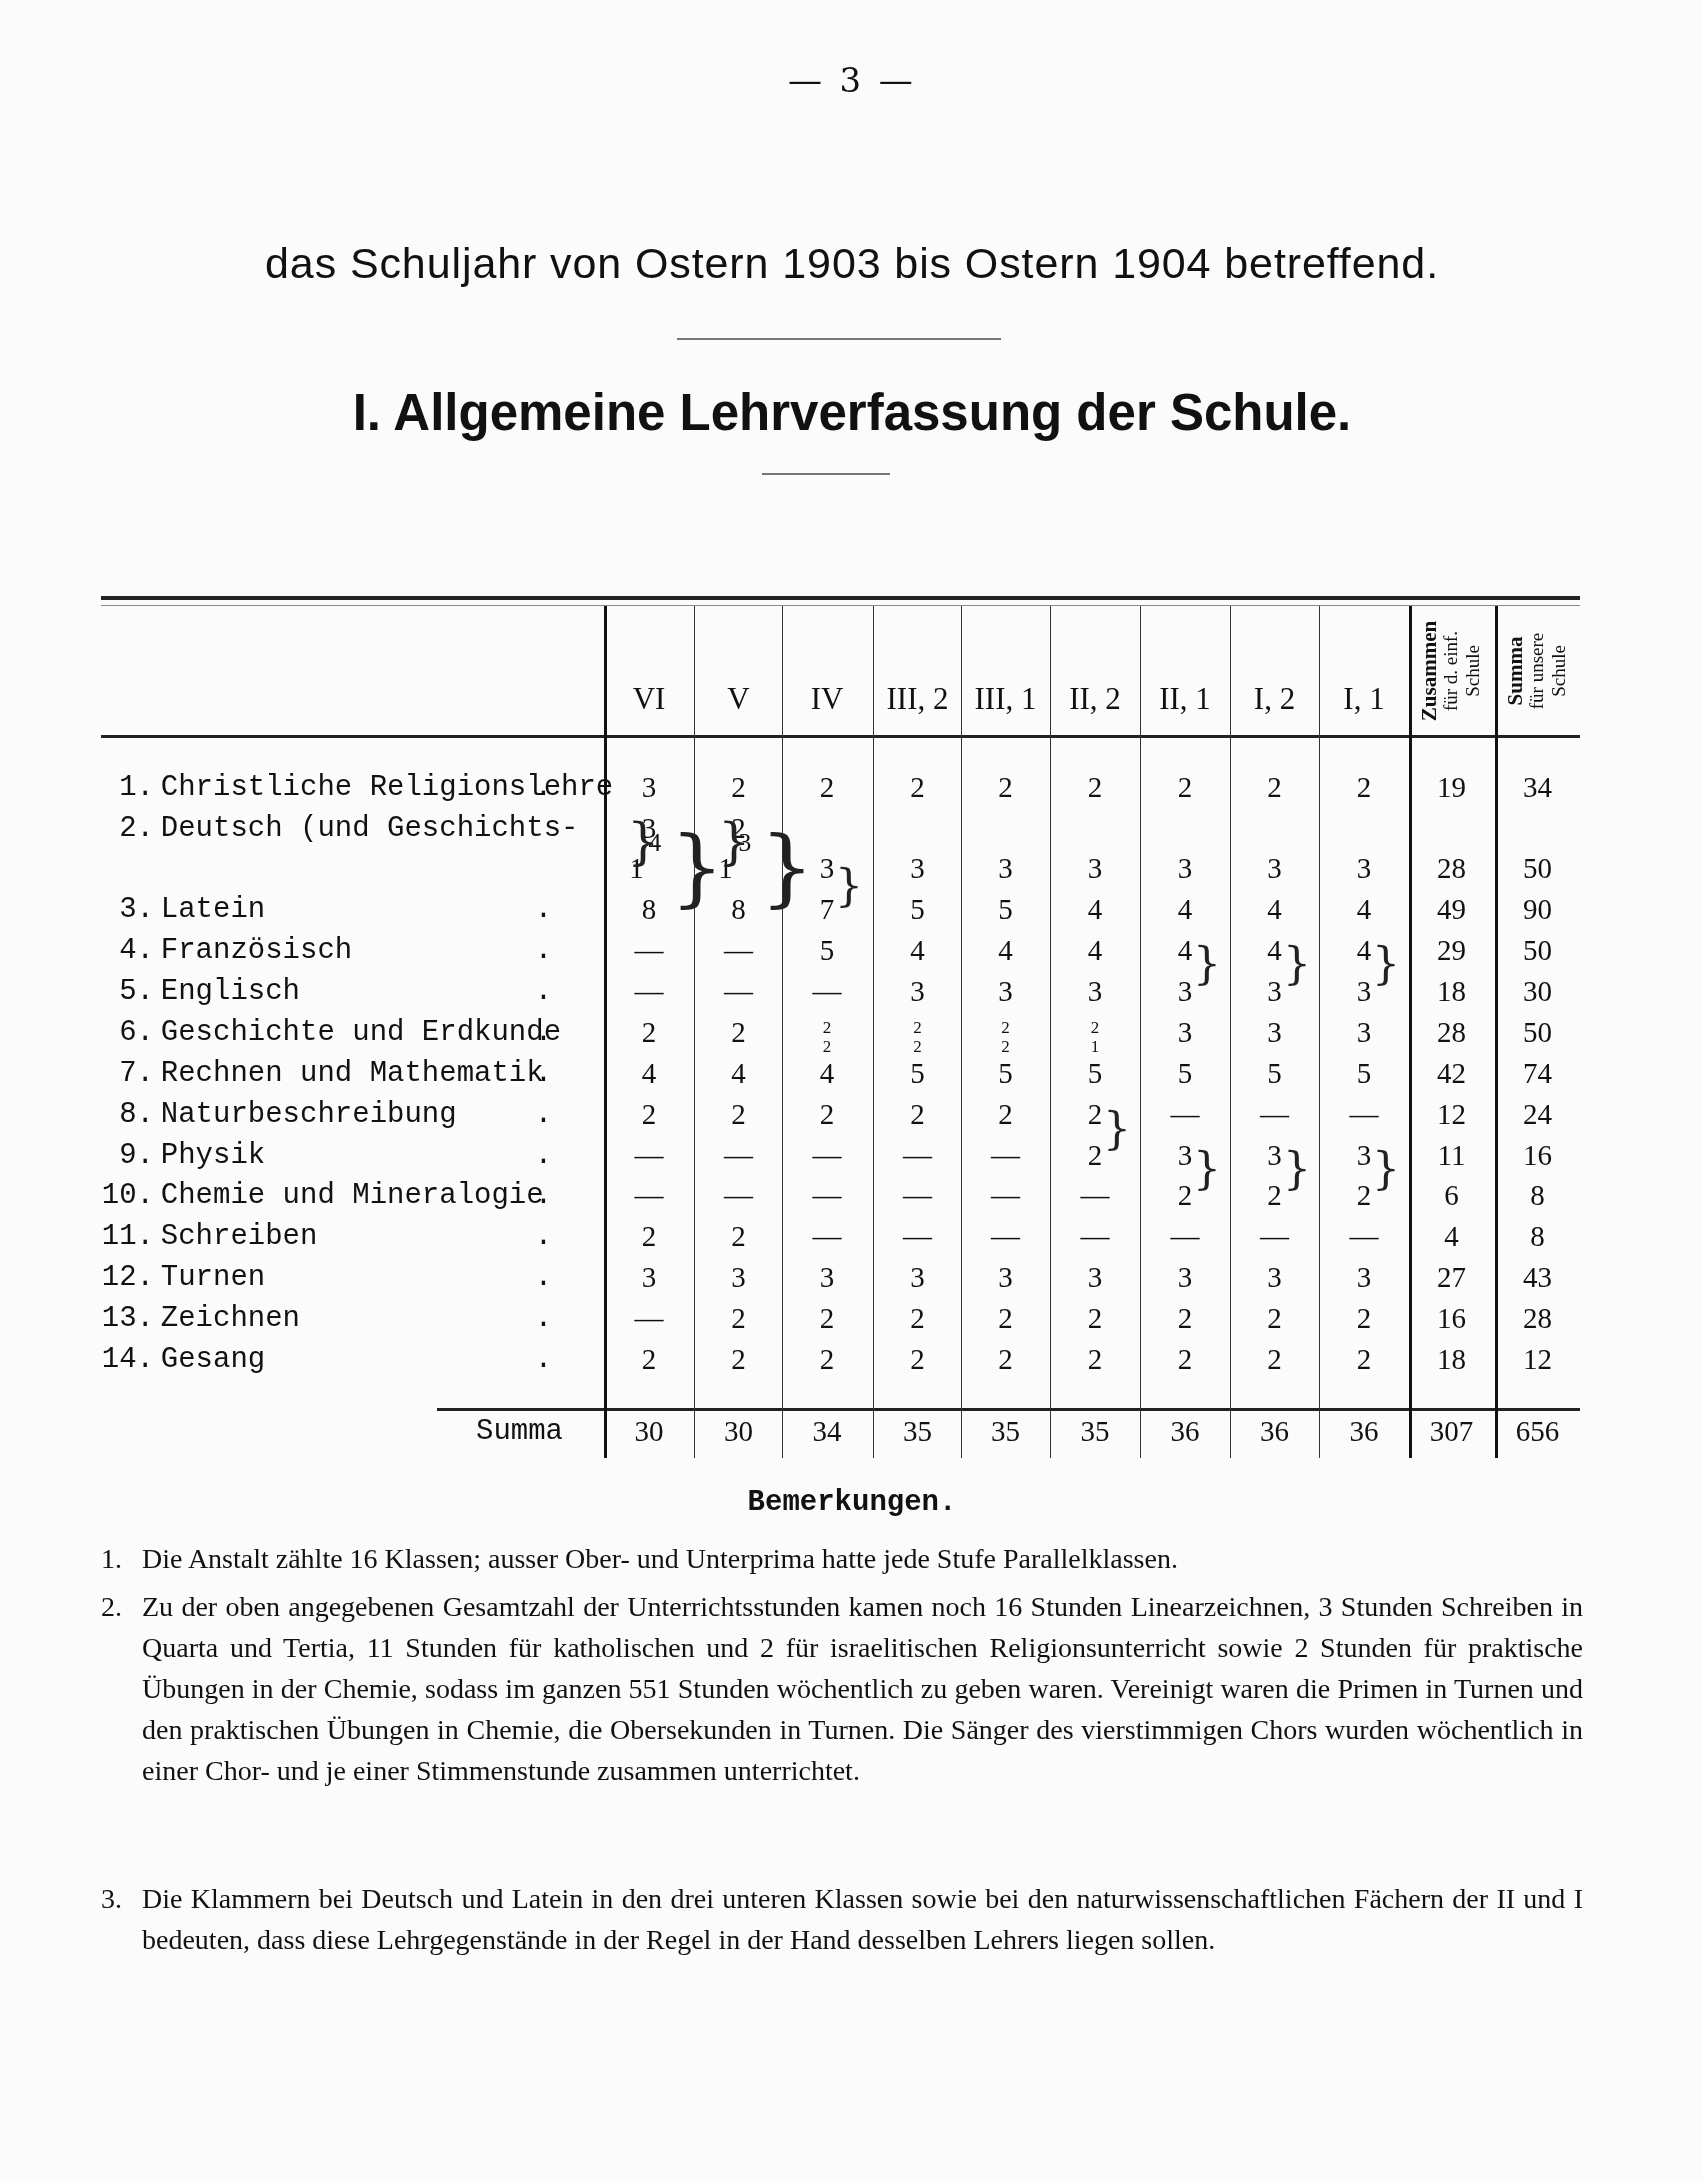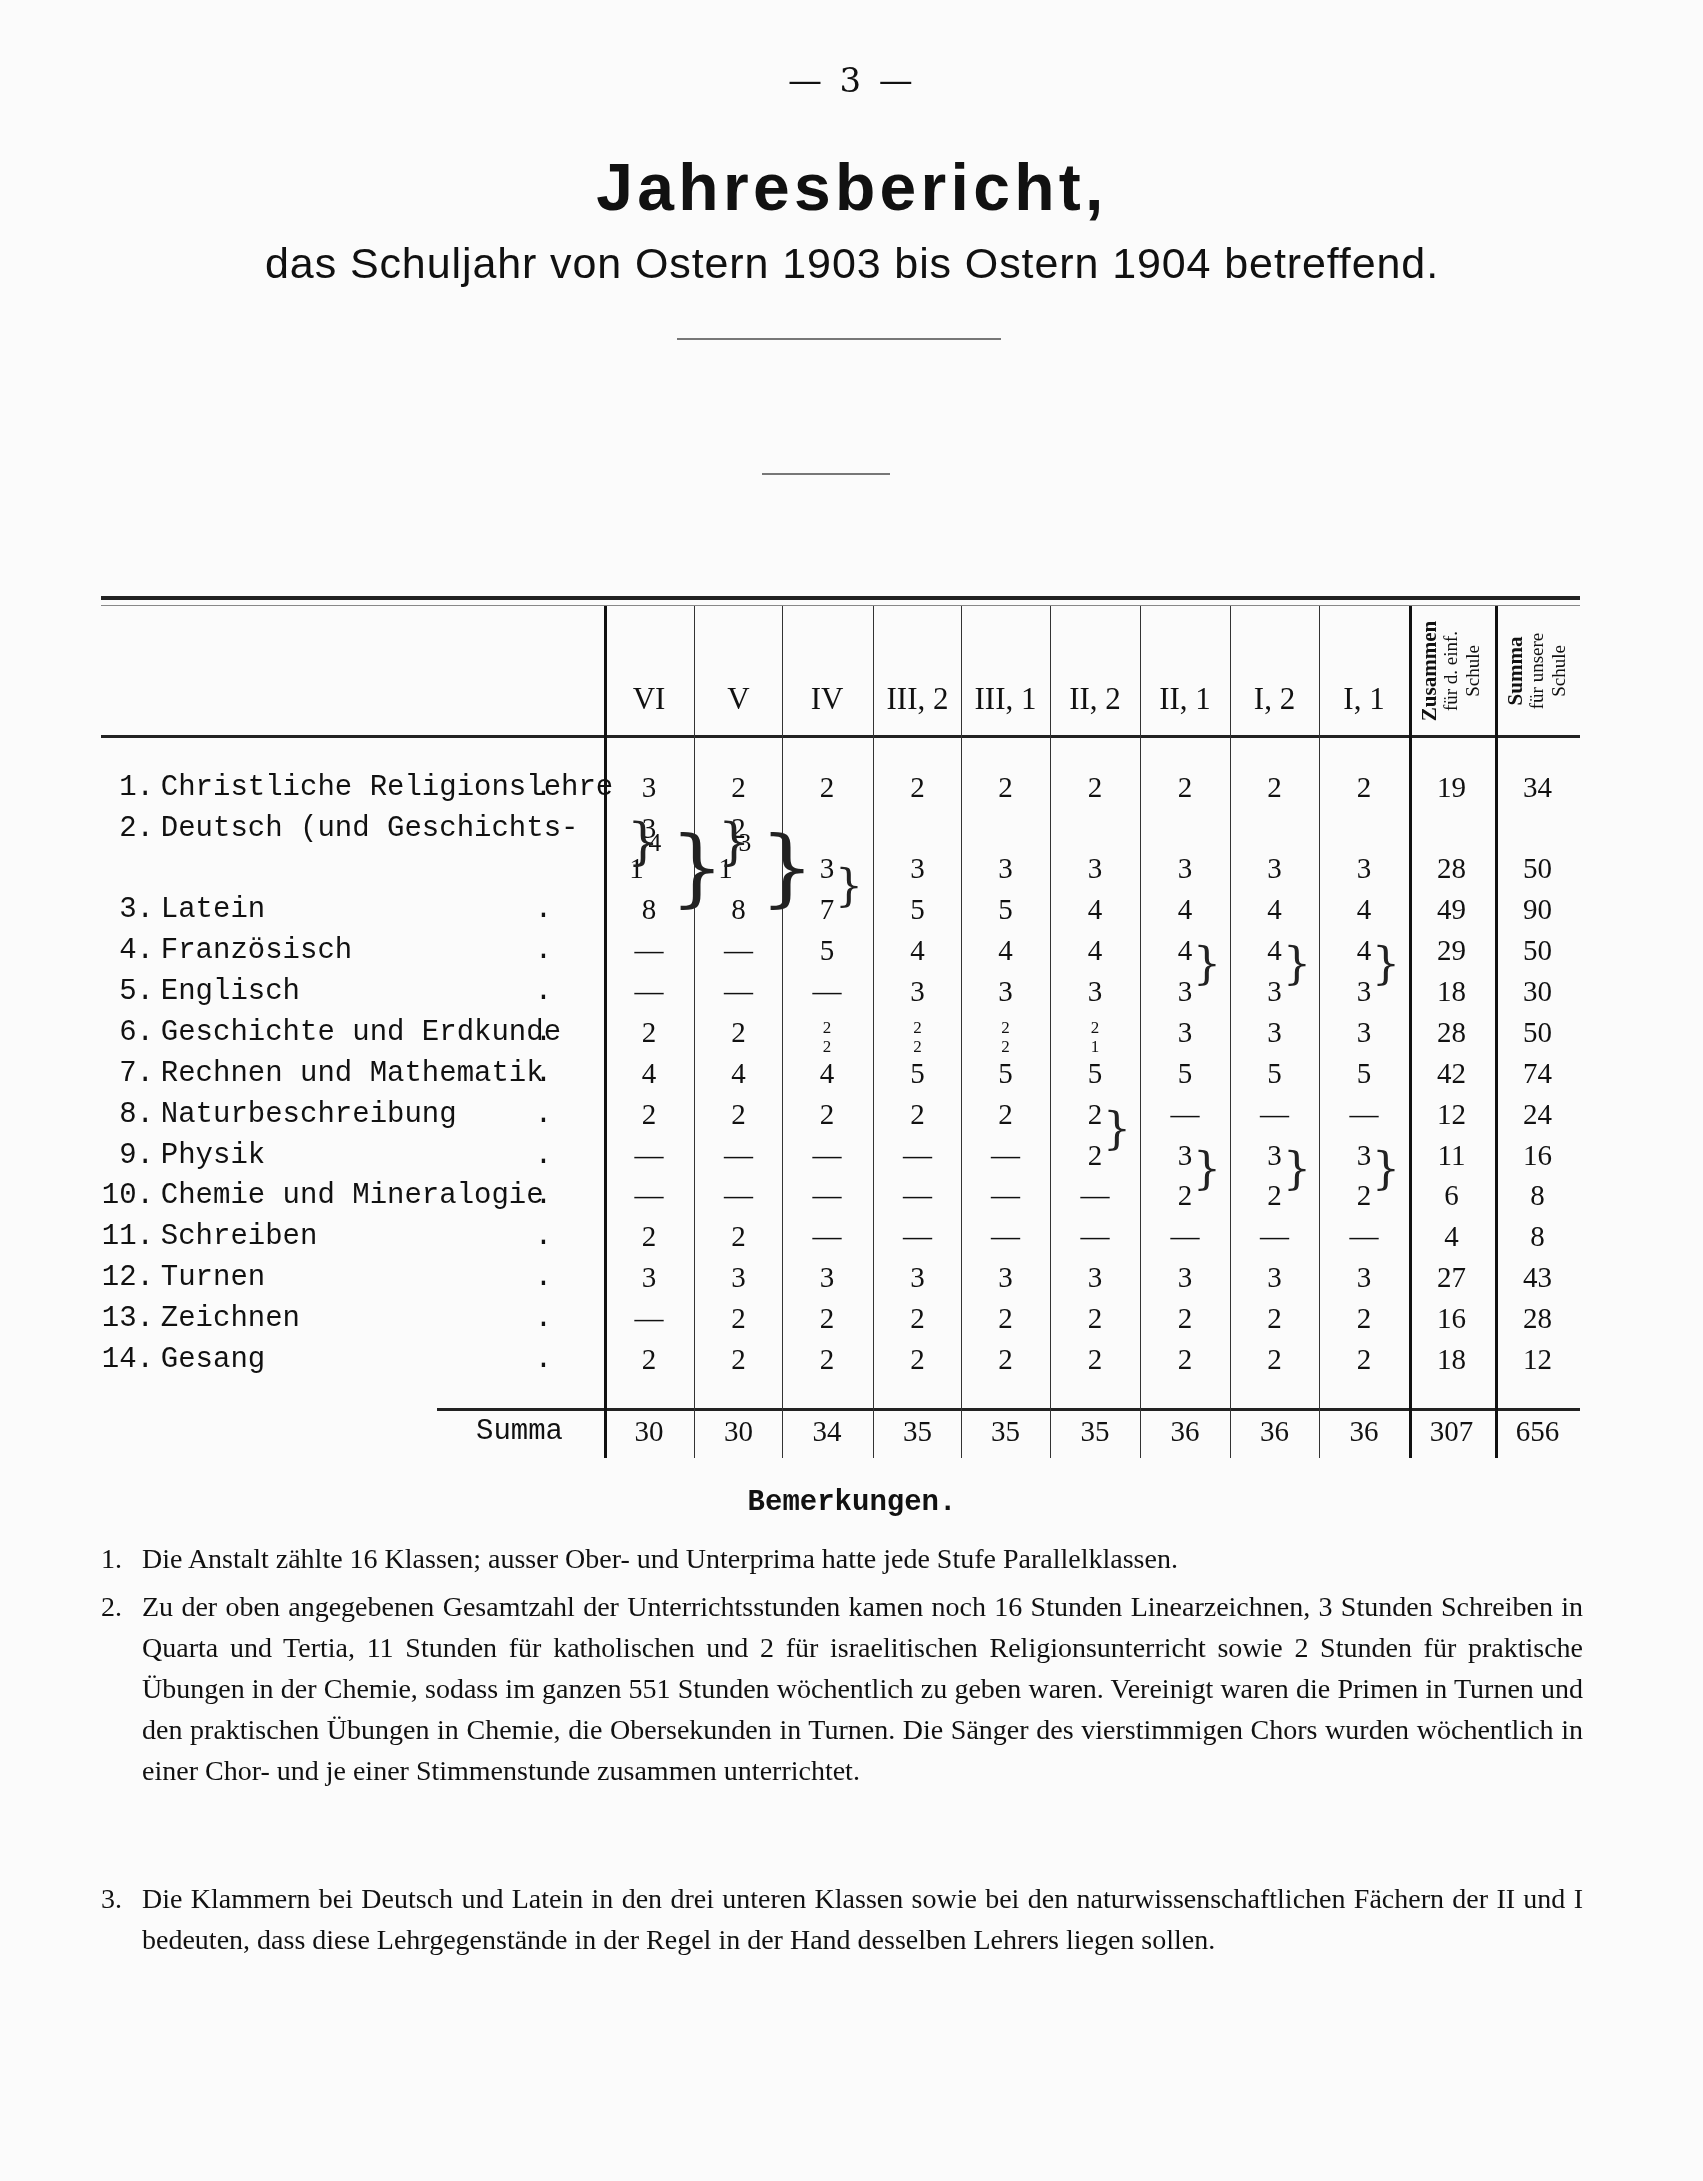--- a/index.html
+++ b/index.html
@@ -41,23 +41,23 @@
   #remarks-title { top:1486px; font-size:29px; font-weight:bold; font-family:"Liberation Mono",monospace; }
   .remark { position:absolute; left:101px; width:1482px; font-size:28px; line-height:41px; font-family:"Liberation Serif",serif; text-align:justify; }
   .remark .rn { position:absolute; left:0; }
   .remark .rt { display:block; margin-left:41px; }
 </style>
 </head>
 <body>
 
 <div class="page">
   <div class="center" id="pagenum">— 3 —</div>
-  <div class="center" id="title">Jahresbericht,</div>
   <div class="center" id="subtitle">das Schuljahr von Ostern 1903 bis Ostern 1904 betreffend.</div>
   <div class="rule" id="rule1"></div>
+  <div class="center" id="section-title">I. Allgemeine Lehrverfassung der Schule.</div>
   <div class="rule" id="rule2"></div>
 
   <div id="table">
       <div class="hline" style="top:0;height:4.3px;"></div>
       <div class="hline" style="top:8.5px;height:0.9px;background:#888;"></div>
       <div class="hline" style="top:139px;height:3.4px;"></div>
       <div class="hline" style="top:812px;left:336px;height:2.6px;"></div>
       <div class="vline thick" style="left:503px;top:10.2px;height:852px;"></div>
       <div class="vline" style="left:593px;top:10.2px;height:852px;"></div>
       <div class="vline" style="left:681px;top:10.2px;height:852px;"></div>

